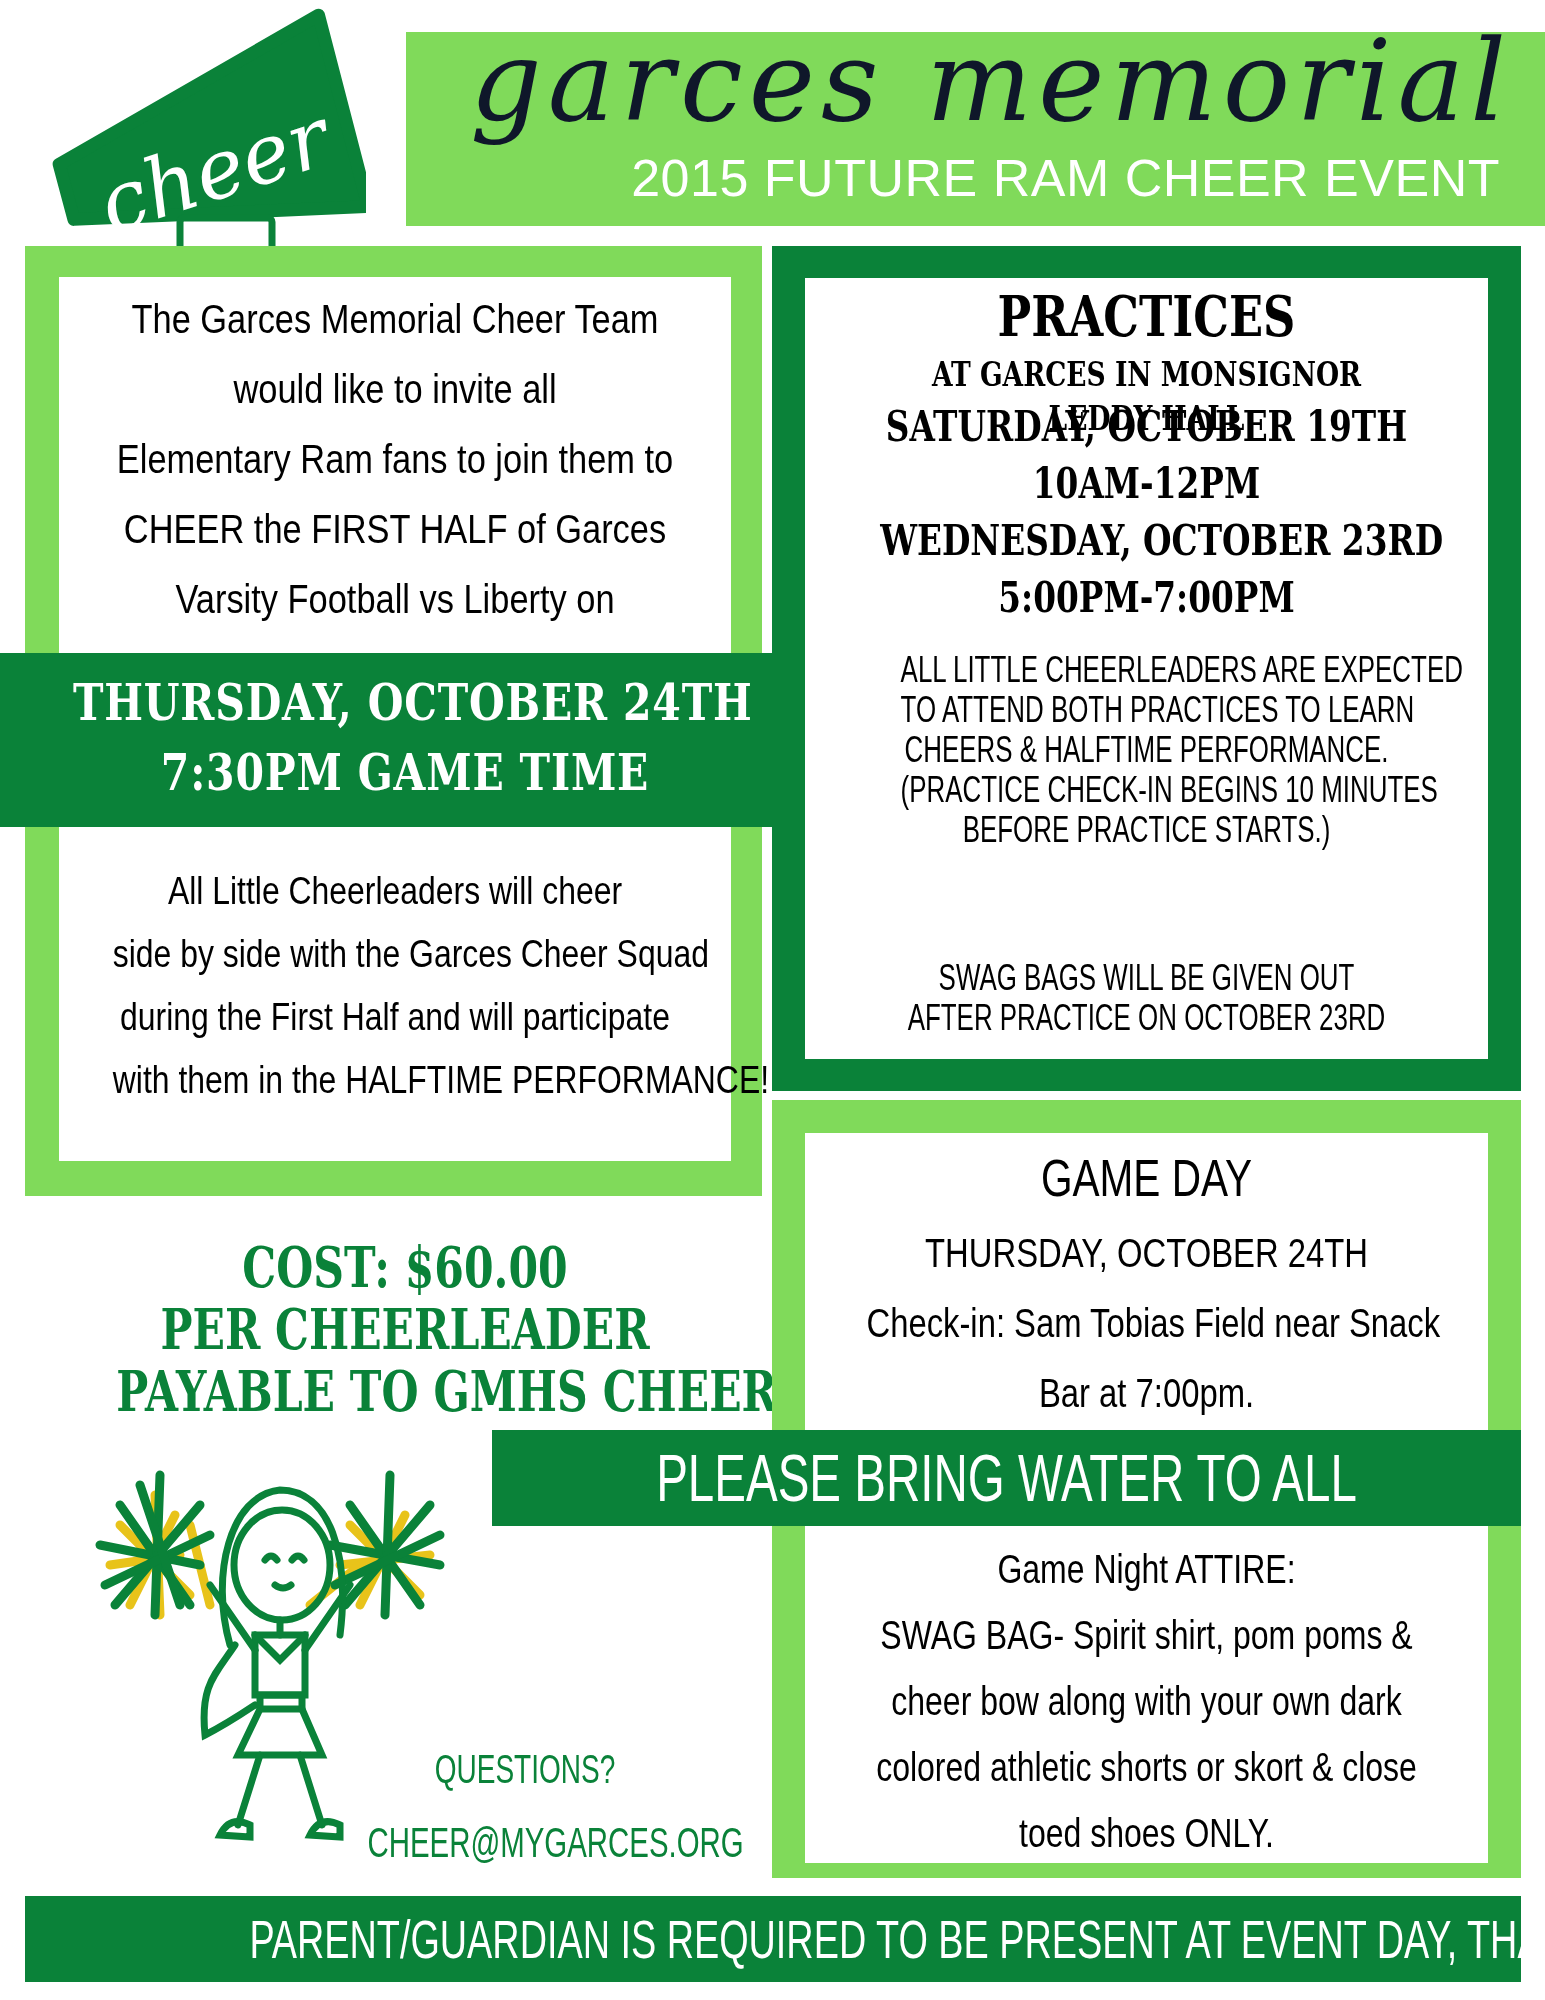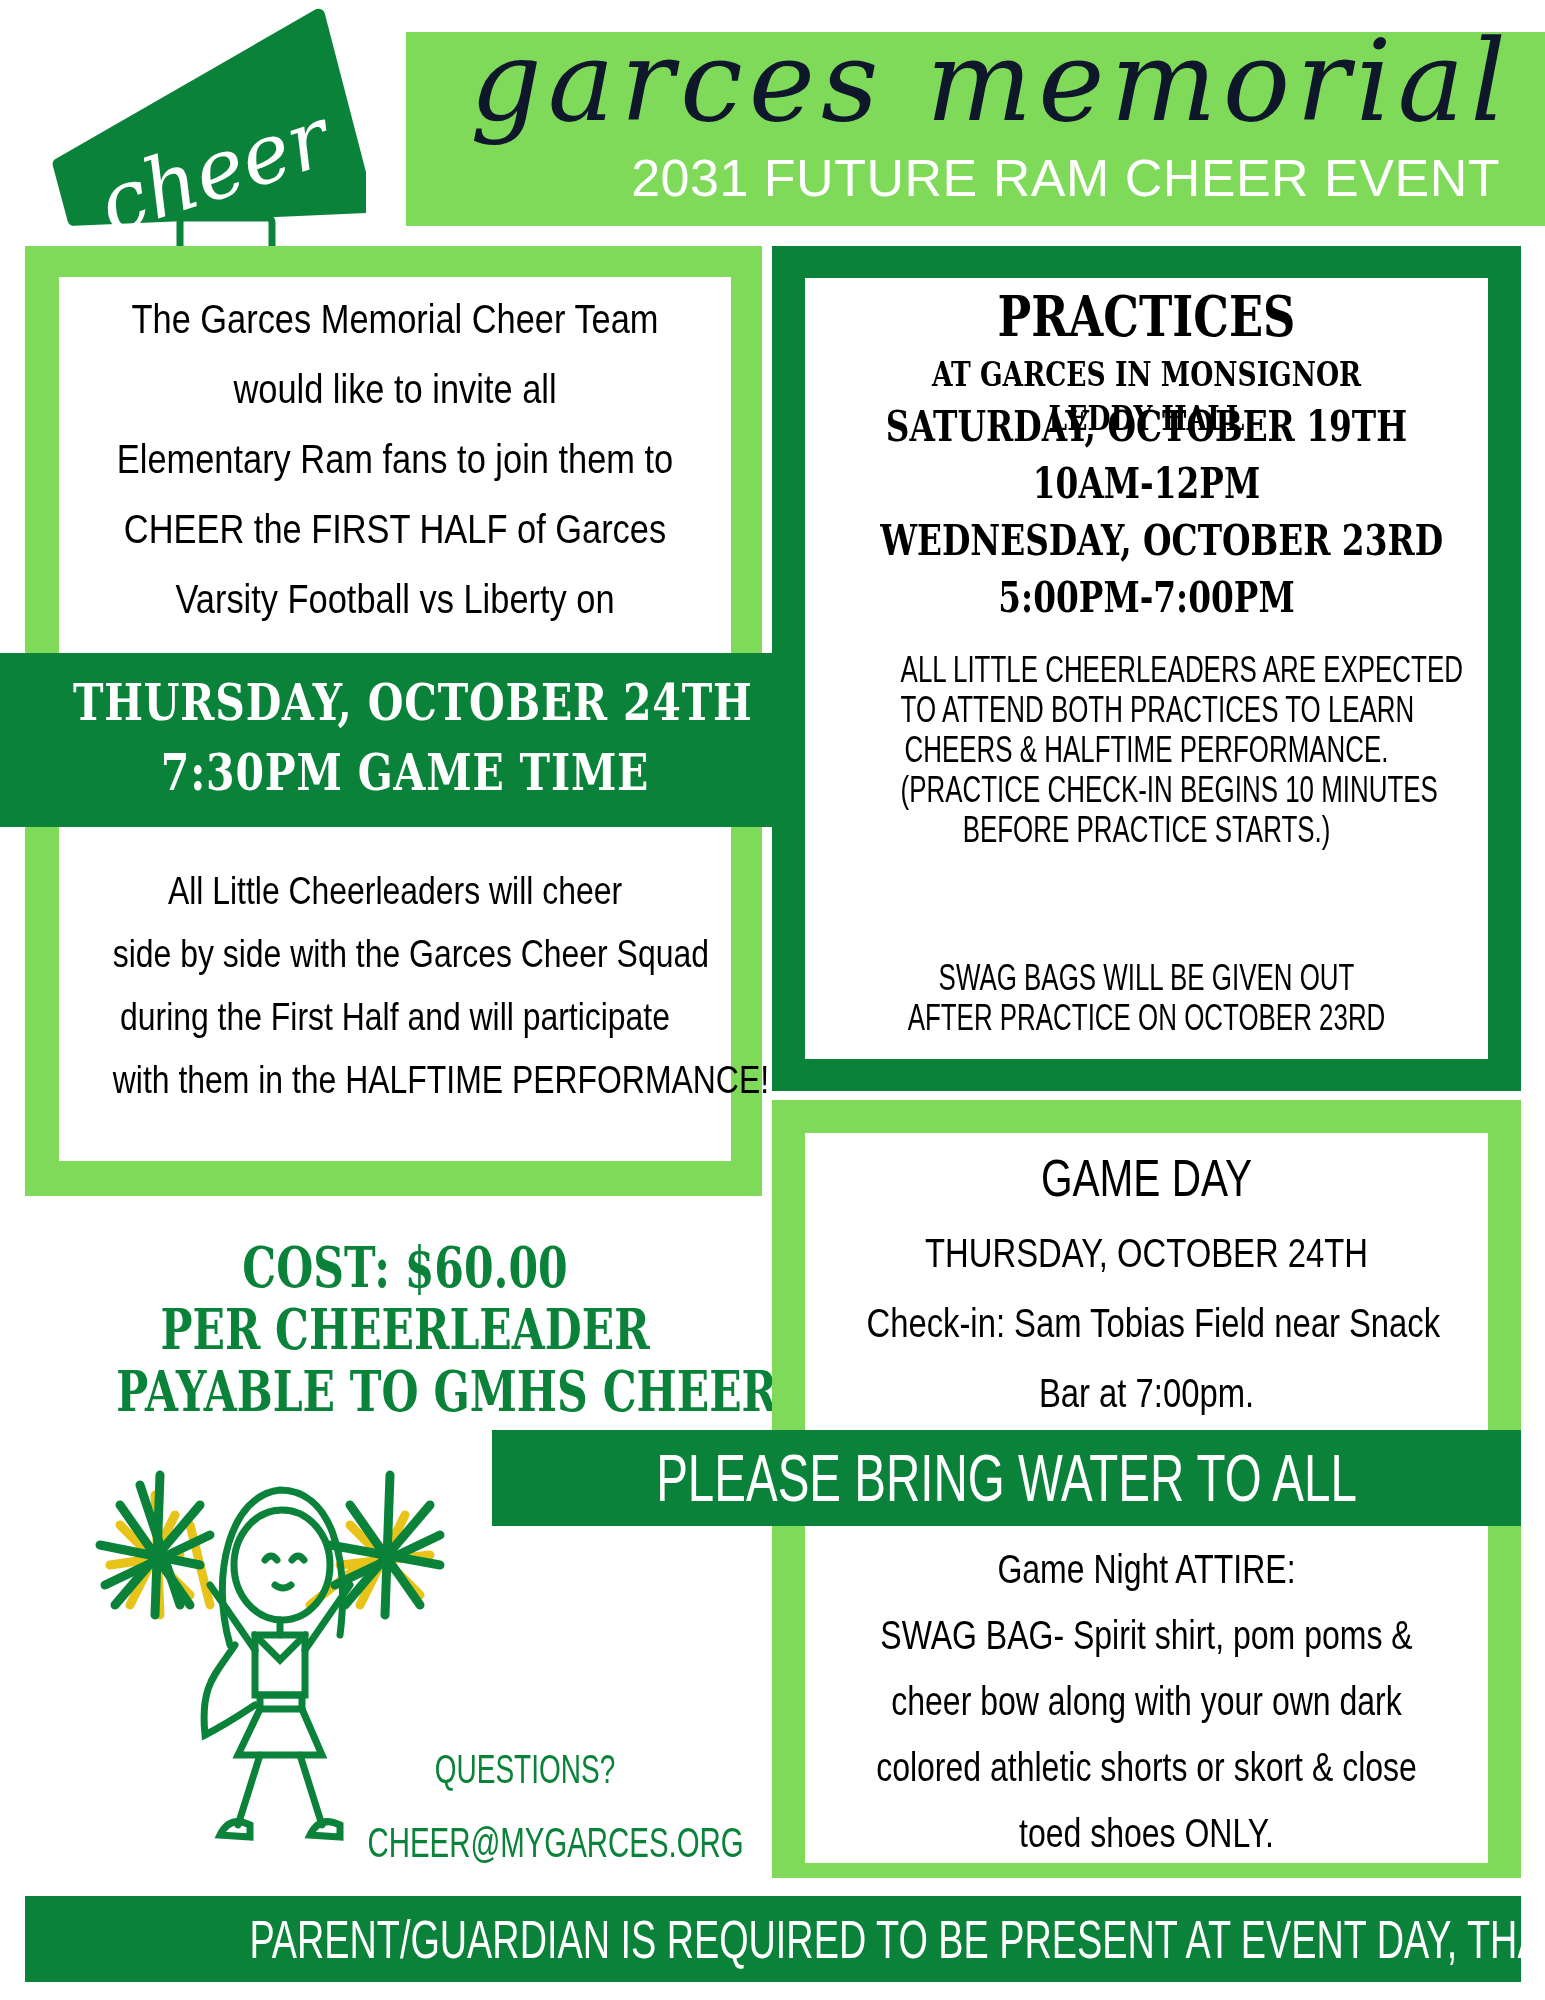--- a/index.html
+++ b/index.html
@@ -69,21 +69,21 @@
   #footer-text { left:25px; top:1906px; width:1496px; font-family:"Liberation Sans", sans-serif; color:#fff;
      font-size:54px; line-height:66px; transform:scaleX(0.70); transform-origin:center top; white-space:nowrap; }
 
   .line { display:block; white-space:nowrap; }
 </style>
 </head>
 <body>
 
 <div id="header-band" class="abs light"></div>
 <div id="header-script" class="abs">garces memorial</div>
-<div id="header-sub" class="abs">2031 FUTURE RAM CHEER EVENT</div>
+<div id="header-sub" class="abs">2015 FUTURE RAM CHEER EVENT</div>
 
 <svg id="megaphone" class="abs" viewBox="0 0 340 250">
   <polygon points="36,172 318,10 372,218 52,232" fill="#0a8239" transform="scale(0.92)" stroke="#0a8239" stroke-width="14" stroke-linejoin="round"></polygon>
   <rect x="154" y="212" width="92" height="32" fill="#ffffff" stroke="#0a8239" stroke-width="7" rx="4"></rect>
   <text x="70" y="205" font-family="DejaVu Serif, serif" font-style="italic" font-size="82" fill="#ffffff" transform="rotate(-18 150 170)">cheer</text>
 </svg>
 
 <div id="left-outer" class="abs light"></div>
 <div id="left-inner" class="abs white"></div>
 <div id="intro-text" class="abs body-text center">

